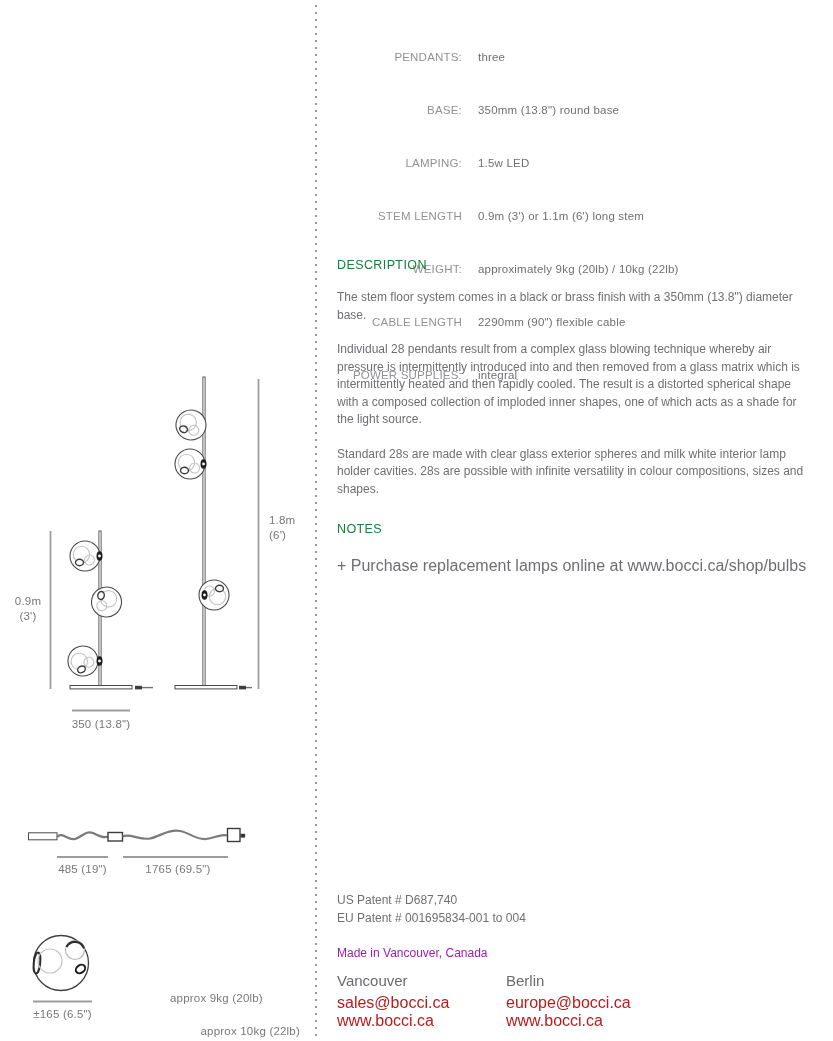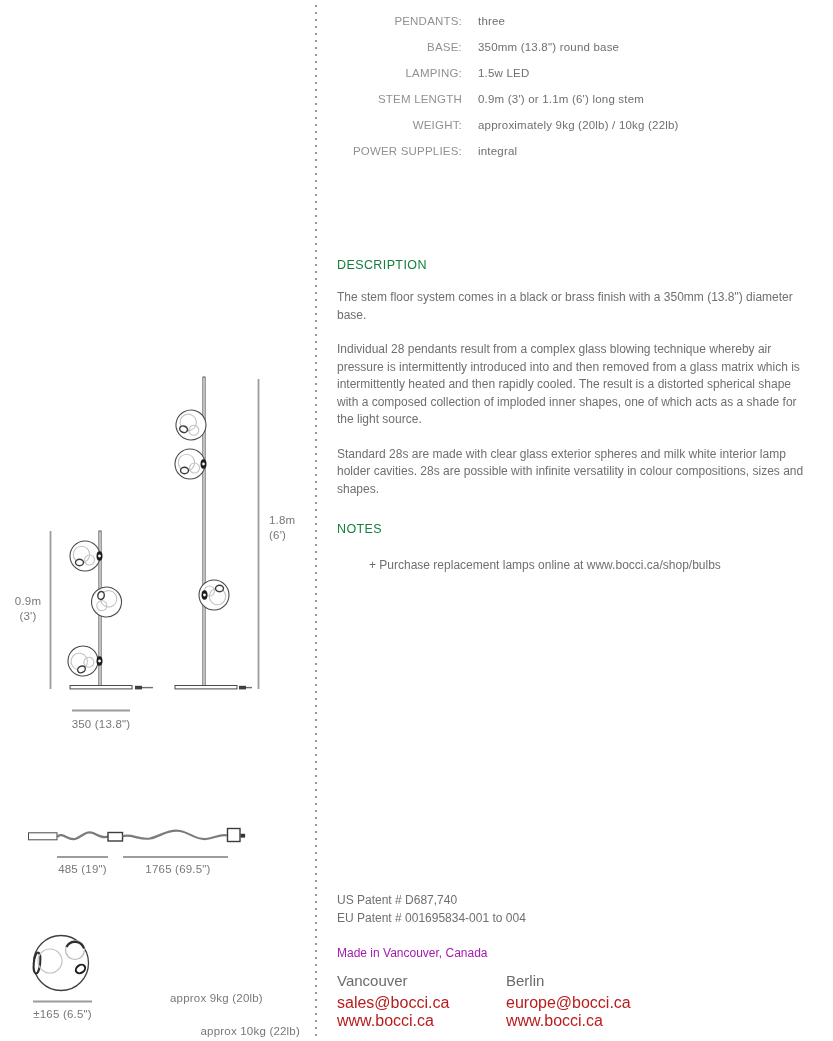--- a/index.html
+++ b/index.html
@@ -8,30 +8,30 @@
   .page { position:relative; width:833px; height:1041px; background:#ffffff; overflow:hidden; color:#6e6f72; }
 
   
   .divider { position:absolute; left:315px; top:5px; width:2px; height:1031px;
     background-image:repeating-linear-gradient(to bottom,#97989a 0px,#97989a 2px,transparent 2px,transparent 7px); }
 
   
   .right-col { position:absolute; left:337px; top:0; width:470px; height:1041px; }
 
   .specs { position:absolute; top:13px; left:0; width:470px; }
-  .spec-row { display:flex; margin-bottom:9px; font-size:11.5px; line-height:17px; letter-spacing:0.2px; }
+  .spec-row { display:flex; margin-bottom:9px; font-size:11.5px; line-height:17px; letter-spacing:0.2px;margin-top:36px; }
   .spec-label { flex:none; width:125px; text-align:right; color:#909195; }
   .spec-value { margin-left:16px; width:310px; color:#6e6f72; }
 
   .section-heading { font-size:12.5px; letter-spacing:0.4px; color:#15803d; }
   .description { position:absolute; top:258px; left:0; width:470px; }
   .description p { margin-top:17px; font-size:12px; line-height:17.5px; color:#6e6f72; }
 
   .notes { position:absolute; top:522px; left:0; width:470px; }
-  .note-item { margin-top:21px; font-size:12px; line-height:17.5px; color:#6e6f72;margin-left:32px; }
+  .note-item { margin-top:21px; font-size:16px; line-height:17.5px; color:#6e6f72; }
 
   .legal { position:absolute; top:892px; left:0; font-size:12px; line-height:17.5px; color:#6e6f72; }
   .made-in { position:absolute; top:945px; left:0; font-size:12px; line-height:17.5px; color:#a21caf; }
 
   .contacts { position:absolute; top:971px; left:0; width:470px; height:60px; }
   .contact-col { position:absolute; top:0; }
   .contact-col.c0 { left:0; }
   .contact-col.c1 { left:169px; }
   .contact-city { font-size:15px; line-height:20px; color:#6a6b6e; margin-bottom:3px; }
   .contact-line { font-size:16px; line-height:17.5px; color:#b91c1c; }
@@ -153,20 +153,24 @@
       </div>
       <div class="spec-row">
         <div class="spec-label">STEM LENGTH</div>
         <div class="spec-value">0.9m (3') or 1.1m (6') long stem</div>
       </div>
       <div class="spec-row">
         <div class="spec-label">WEIGHT:</div>
         <div class="spec-value">approximately 9kg (20lb) / 10kg (22lb)</div>
       </div>
       <div class="spec-row">
+        <div class="spec-label">CABLE LENGTH</div>
+        <div class="spec-value">2290mm (90") flexible cable</div>
+      </div>
+      <div class="spec-row">
         <div class="spec-label">POWER SUPPLIES:</div>
         <div class="spec-value">integral</div>
       </div>
     </div>
 
     <div class="description">
       <div class="section-heading">DESCRIPTION</div>
       <p>The stem floor system comes in a black or brass finish with a 350mm (13.8") diameter base.</p>
       <p>Individual 28 pendants result from a complex glass blowing technique whereby air pressure is intermittently introduced into and then removed from a glass matrix which is intermittently heated and then rapidly cooled. The result is a distorted spherical shape with a composed collection of imploded inner shapes, one of which acts as a shade for the light source.</p>
       <p>Standard 28s are made with clear glass exterior spheres and milk white interior lamp holder cavities. 28s are possible with infinite versatility in colour compositions, sizes and shapes.</p>

